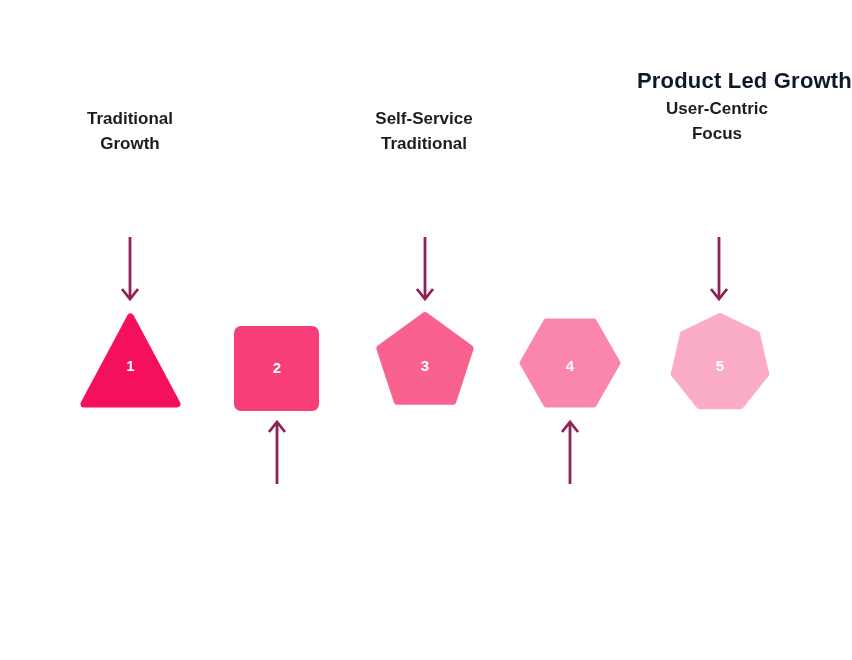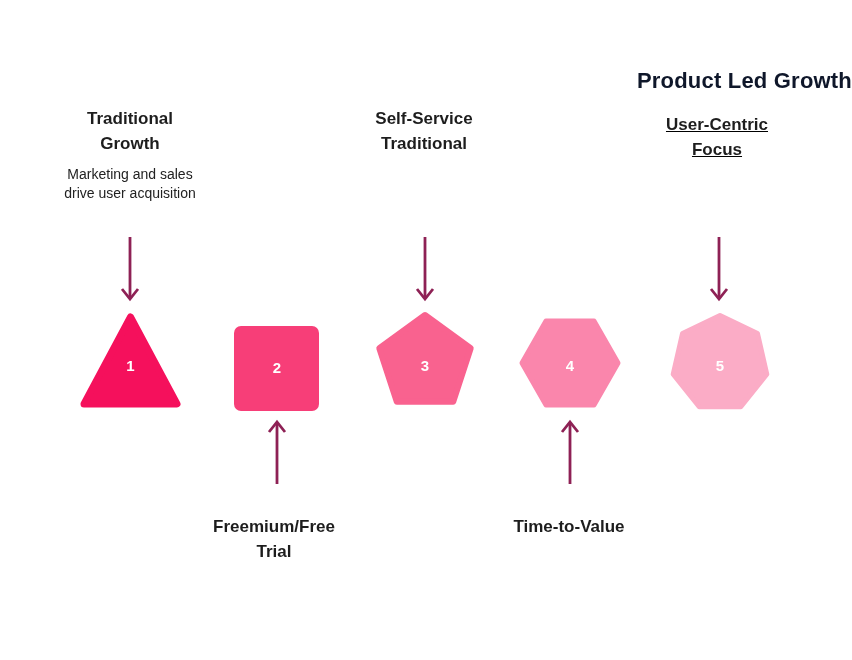--- a/index.html
+++ b/index.html
@@ -34,21 +34,21 @@
   .label-group .desc {
     margin-top: 9px;
     font-size: 14px;
     line-height: 18.5px;
     font-weight: 400;
     color: #222222;
     white-space: pre-line;
   }
   .lg-1 { left: 20px;  top: 106px; width: 220px; }
   .lg-3 { left: 314px; top: 106px; width: 220px; }
-  .lg-5 { left: 607px; top: 112px; width: 220px; text-decoration: underline; }
+  .lg-5 { left: 607px; top: 96px; width: 220px; }
   .lg-2 { left: 164px; top: 514px; width: 220px; }
   .lg-4 { left: 449px; top: 514px; width: 240px; }
 
   .arrow { position: absolute; width: 26px; height: 66px; }
   .arr-d1 { left: 117px; top: 236px; }
   .arr-d3 { left: 412px; top: 236px; }
   .arr-d5 { left: 706px; top: 236px; }
   .arr-u2 { left: 264px; top: 419px; }
   .arr-u4 { left: 557px; top: 419px; }
 
@@ -66,22 +66,20 @@
   }
 </style>
 </head>
 <body>
 
 <div class="title">Product Led Growth</div>
 
 <div class="label-group lg-1">
   <div class="heading">Traditional
 Growth</div>
-  <div class="desc">Marketing and sales
-drive user acquisition</div>
 </div>
 <div class="label-group lg-3">
   <div class="heading">Self-Service
 Traditional</div>
 </div>
 <div class="label-group lg-5">
   <div class="heading">User-Centric
 Focus</div>
 </div>
 
@@ -126,18 +124,15 @@
 <svg class="arrow arr-u2" viewBox="0 0 26 66">
   <line x1="13" y1="4" x2="13" y2="65" stroke-width="2.8" stroke="#8E2155"></line>
   <polyline points="5,13 13,3 21,13" fill="none" stroke-width="2.8" stroke="#8E2155"></polyline>
 </svg>
 <svg class="arrow arr-u4" viewBox="0 0 26 66">
   <line x1="13" y1="4" x2="13" y2="65" stroke-width="2.8" stroke="#8E2155"></line>
   <polyline points="5,13 13,3 21,13" fill="none" stroke-width="2.8" stroke="#8E2155"></polyline>
 </svg>
 
 <div class="label-group lg-2">
-  <div class="heading">Freemium/Free
-Trial</div>
 </div>
 <div class="label-group lg-4">
-  <div class="heading">Time-to-Value</div>
 </div>
 
 </body></html>

